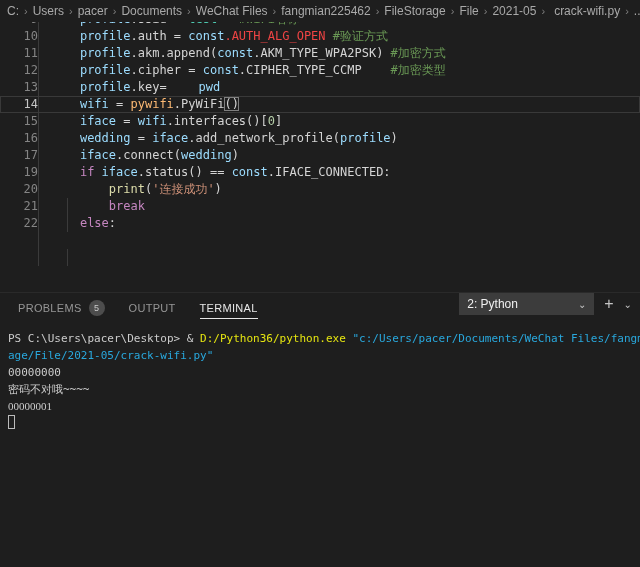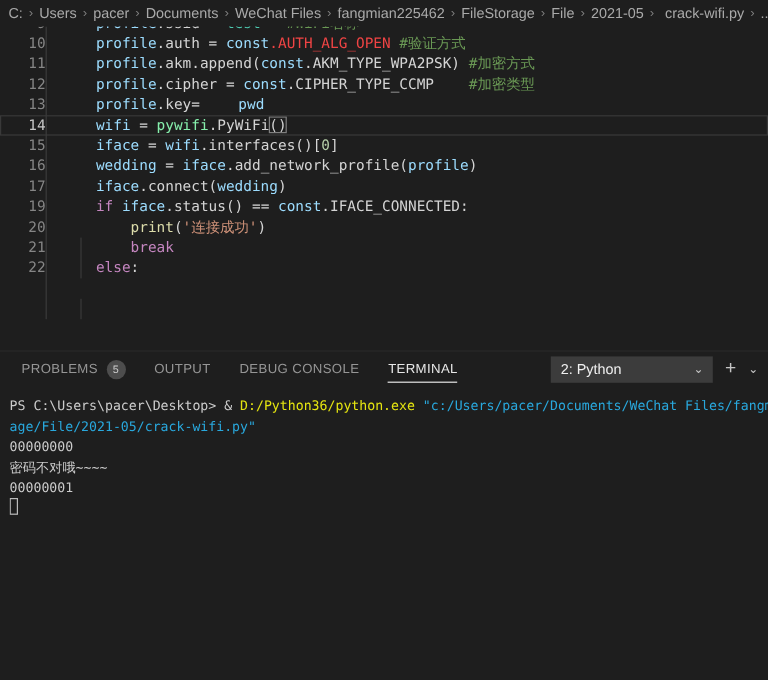--- a/index.html
+++ b/index.html
@@ -65,21 +65,21 @@
   .indent-guide {
     position: absolute;
     width: 1px;
     background: #3b3b3b;
   }
 
   
   .panel-header {
     height: 30px;
     display: flex;
-    align-items: center;
+    align-items: flex-start;
     padding: 0 8px 0 18px;
     border-top: 1px solid #2a2a2a;
   }
   .panel-tabs { display: flex; align-items: center; gap: 24px; }
   .panel-tab {
     font-size: 11px;
     color: #969696;
     letter-spacing: 0.3px;
     cursor: pointer;
     position: relative;
@@ -189,21 +189,21 @@
       <div class="code-row">
         <span class="gutter">12</span>
         <span class="code-text"><span style="color: rgb(212, 212, 212);">    </span><span style="color: rgb(156, 220, 254);">profile</span><span style="color: rgb(212, 212, 212);">.cipher = </span><span style="color: rgb(156, 220, 254);">const</span><span style="color: rgb(212, 212, 212);">.CIPHER_TYPE_CCMP</span><span style="color: rgb(212, 212, 212);">    </span><span style="color: rgb(106, 153, 85);">#加密类型</span></span>
       </div>
       <div class="code-row">
         <span class="gutter">13</span>
         <span class="code-text"><span style="color: rgb(212, 212, 212);">    </span><span style="color: rgb(156, 220, 254);">profile</span><span style="color: rgb(212, 212, 212);">.key=</span><span style="color: rgb(156, 220, 254); margin-left: 32px;">pwd</span></span>
       </div>
       <div class="code-row current">
         <span class="gutter">14</span>
-        <span class="code-text"><span style="color: rgb(212, 212, 212);">    </span><span style="color: rgb(156, 220, 254);">wifi</span><span style="color: rgb(212, 212, 212);"> = </span><span style="color: #86efac;">pywifi</span><span style="color: rgb(212, 212, 212);">.PyWiFi</span><span class="tok-bx" style="color: rgb(212, 212, 212);">()</span></span>
+        <span class="code-text"><span style="color: rgb(212, 212, 212);">    </span><span style="color: rgb(156, 220, 254);">wifi</span><span style="color: rgb(212, 212, 212);"> = </span><span style="color: #fdba74;">pywifi</span><span style="color: rgb(212, 212, 212);">.PyWiFi</span><span class="tok-bx" style="color: rgb(212, 212, 212);">()</span></span>
       </div>
       <div class="code-row">
         <span class="gutter">15</span>
         <span class="code-text"><span style="color: rgb(212, 212, 212);">    </span><span style="color: rgb(156, 220, 254);">iface</span><span style="color: rgb(212, 212, 212);"> = </span><span style="color: rgb(156, 220, 254);">wifi</span><span style="color: rgb(212, 212, 212);">.interfaces()[</span><span style="color: rgb(181, 206, 168);">0</span><span style="color: rgb(212, 212, 212);">]</span></span>
       </div>
       <div class="code-row">
         <span class="gutter">16</span>
         <span class="code-text"><span style="color: rgb(212, 212, 212);">    </span><span style="color: rgb(156, 220, 254);">wedding</span><span style="color: rgb(212, 212, 212);"> = </span><span style="color: rgb(156, 220, 254);">iface</span><span style="color: rgb(212, 212, 212);">.add_network_profile(</span><span style="color: rgb(156, 220, 254);">profile</span><span style="color: rgb(212, 212, 212);">)</span></span>
       </div>
       <div class="code-row">
@@ -233,38 +233,35 @@
 </div>
 
 <div class="panel-header">
   <div class="panel-tabs">
       <div class="panel-tab">
         <span>PROBLEMS</span>
         <span class="tab-badge">5</span>
       </div>
       <div class="panel-tab">
         <span>OUTPUT</span>
-      </div>
-      <div class="panel-tab">
-        <span>DEBUG CONSOLE</span>
       </div>
       <div class="panel-tab active">
         <span>TERMINAL</span>
       </div>
     </div>
   <div class="panel-right">
     <div class="term-select">
       <span class="sel-label">2: Python</span>
       <span class="sel-chevron">⌄</span>
     </div>
     <span class="plus-icon">+</span>
     <span class="more-chevron">⌄</span>
   </div>
 </div>
 
 <div class="terminal">
     <div class="term-line"><span style="color: rgb(204, 204, 204);">PS C:\Users\pacer\Desktop&gt; &amp; </span><span style="color: rgb(229, 229, 16);">D:/Python36/python.exe</span><span style="color: rgb(204, 204, 204);"> </span><span style="color: rgb(41, 168, 221);">"c:/Users/pacer/Documents/WeChat Files/fangmian225462/FileStor</span></div>
     <div class="term-line"><span style="color: rgb(41, 168, 221);">age/File/2021-05/crack-wifi.py"</span></div>
     <div class="term-line"><span style="color: rgb(204, 204, 204);">00000000</span></div>
     <div class="term-line"><span style="color: rgb(204, 204, 204);">密码不对哦~~~~</span></div>
-    <div class="term-line"><span style="color: rgb(204, 204, 204);">00000001</span></div>
+    <div class="term-line"><span style="color: rgb(204, 204, 204); font-family: Liberation Serif, serif;">00000001</span></div>
     <div class="term-line"><span class="term-cursor"></span></div>
   </div>
 
 </body></html>

